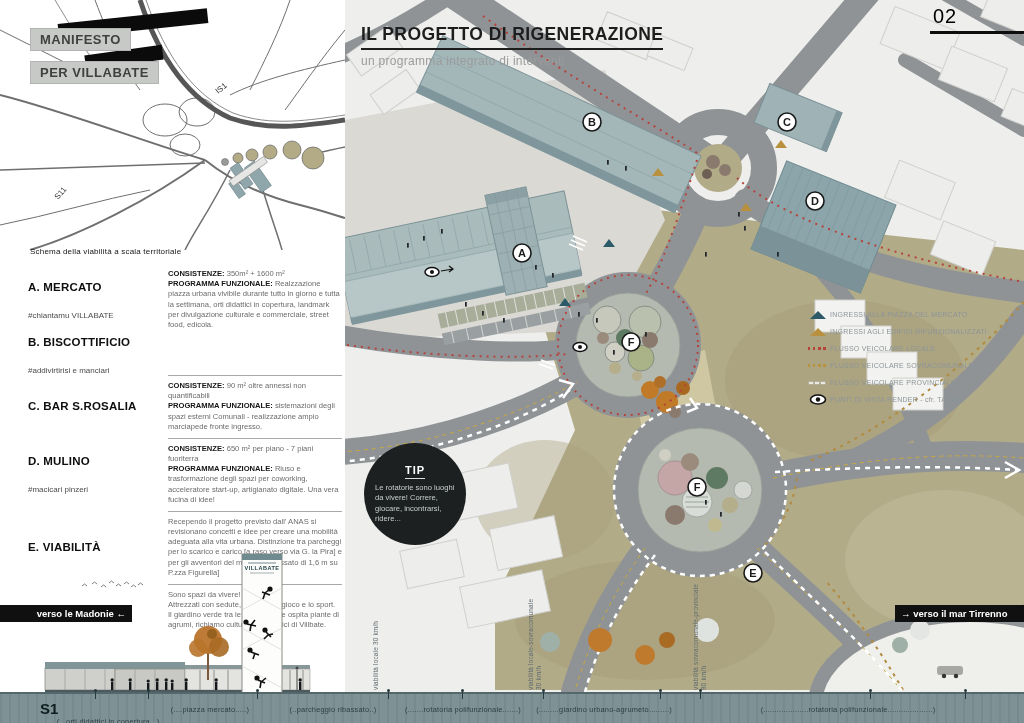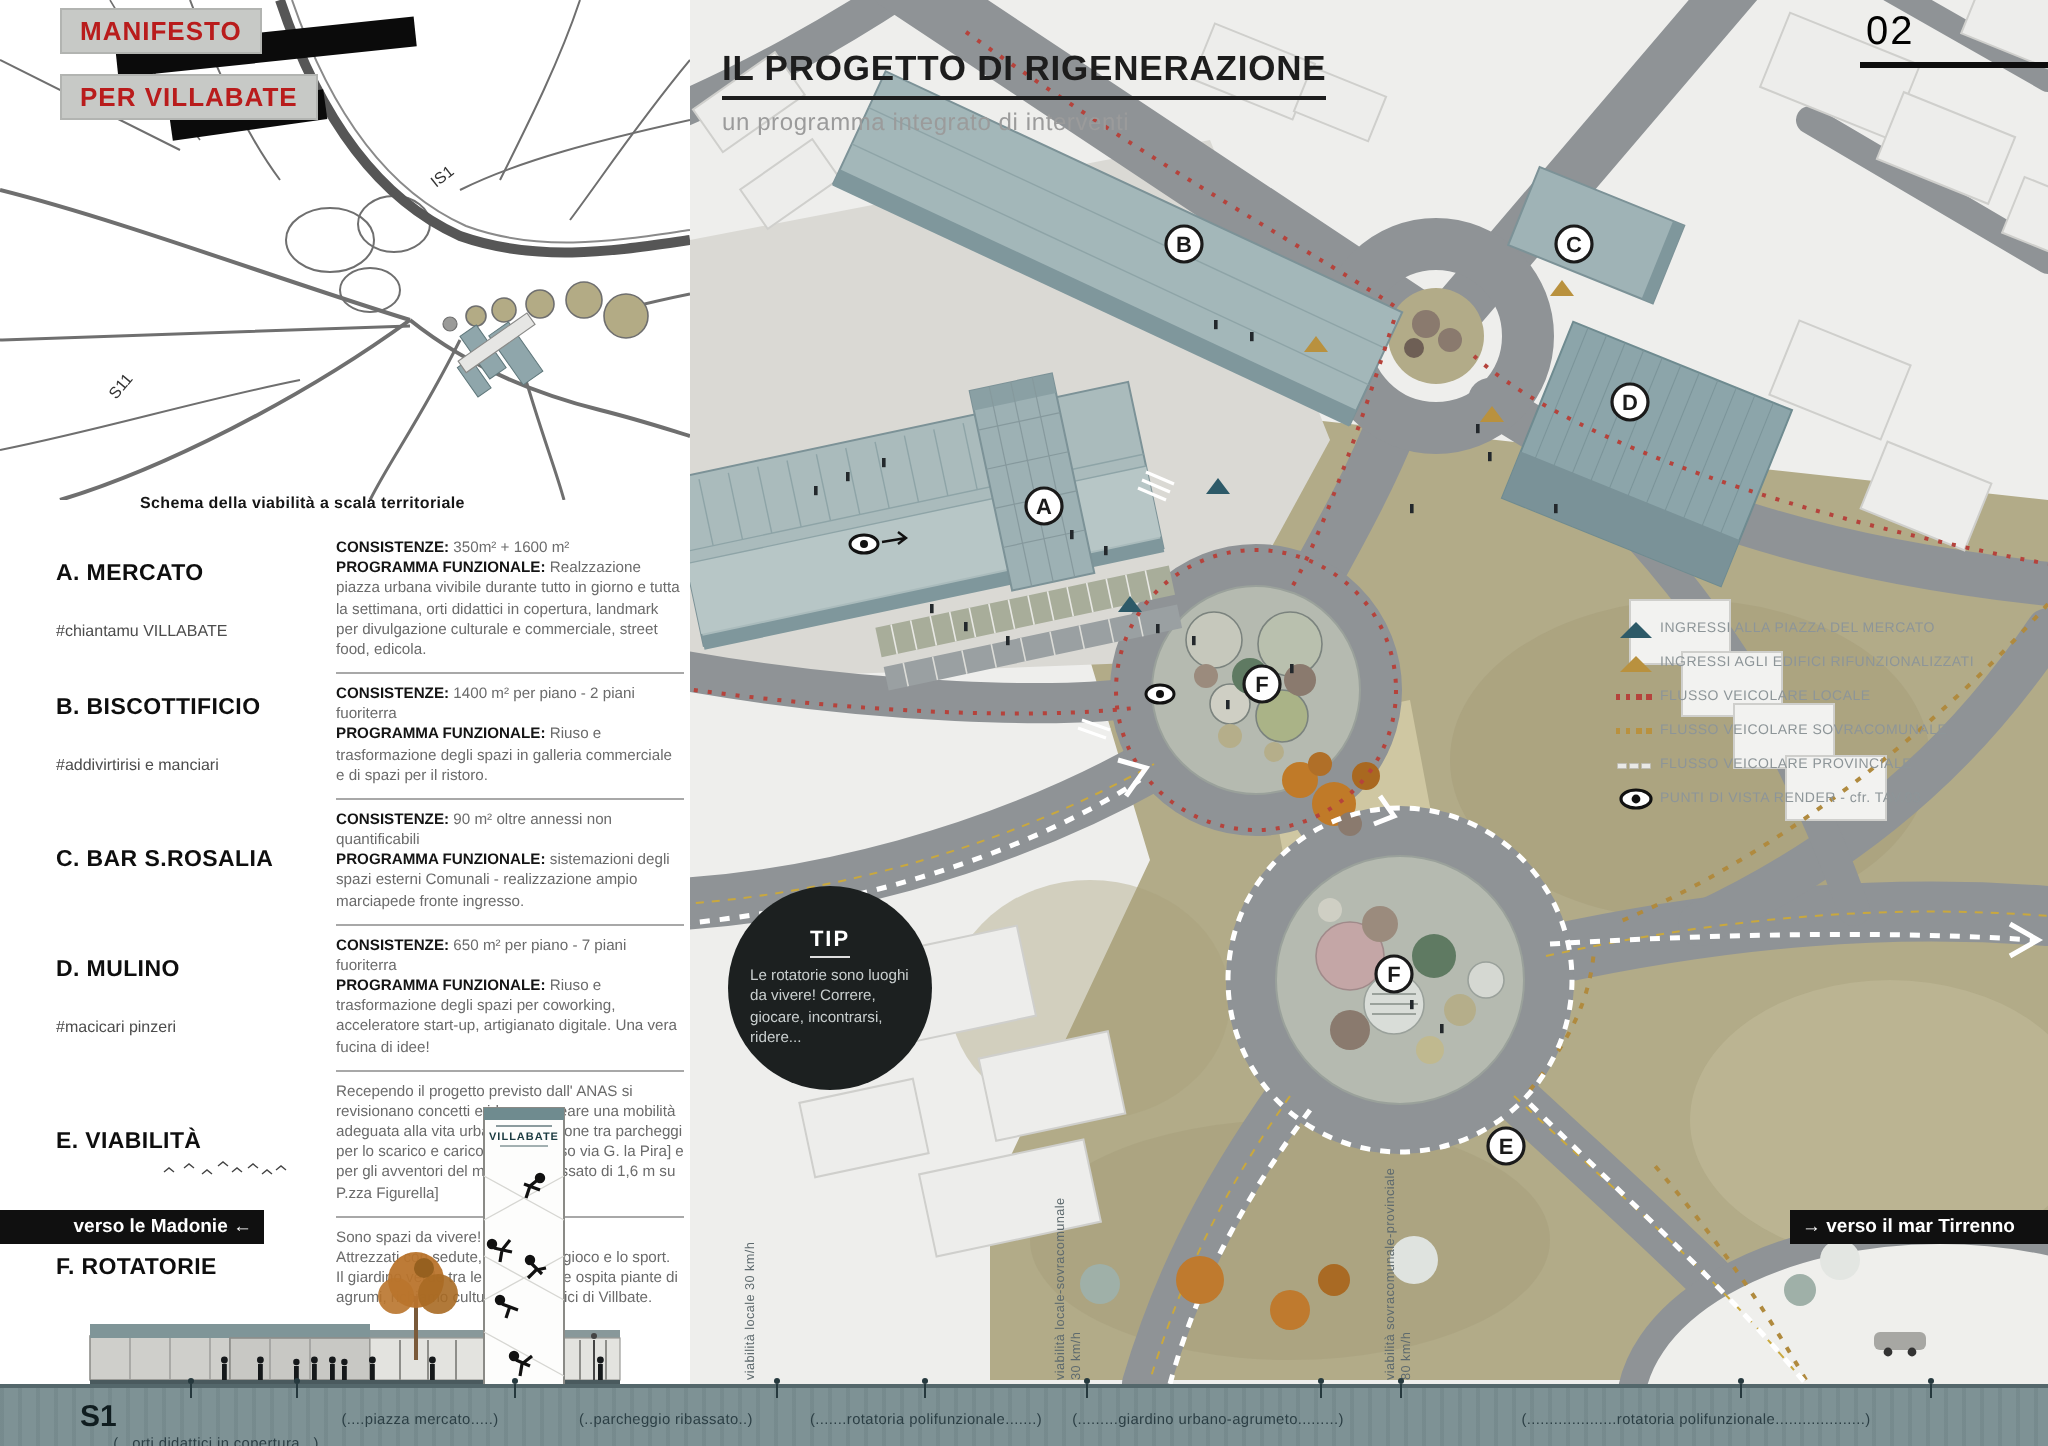--- a/index.html
+++ b/index.html
@@ -1,24 +1,24 @@
 <!DOCTYPE html>
 <html><head>
 <meta charset="utf-8">
 <style>
   html,body{margin:0;padding:0;}
   body{width:1024px;height:723px;position:relative;background:#ffffff;overflow:hidden;
        font-family:"Liberation Sans",sans-serif;color:#222;}
   .abs{position:absolute;}
   
-  .brand-box{position:absolute;background:#c7c9c6;border:1px solid #b2b4b1;color:#b91c1c;
-             font-weight:bold;font-size:13px;letter-spacing:.5px;padding:3px 9px;z-index:5;}
+  .brand-box{position:absolute;background:#c7c9c6;border:1px solid #b2b4b1;color:#404040;
+             font-weight:bold;font-size:13px;letter-spacing:.5px;padding:3px 9px;z-index:5;margin-top:24px;}
   .brand-shadow{position:absolute;background:#0b0b0b;z-index:4;}
   
-  .map-caption{position:absolute;left:30px;top:247px;font-size:8px;font-weight:bold;color:#151515;letter-spacing:.2px;margin-left:40px;}
+  .map-caption{position:absolute;left:30px;top:247px;font-size:8px;font-weight:normal;color:#151515;letter-spacing:.2px;}
   .sections{position:absolute;left:28px;top:264px;width:314px;}
   .srow{display:grid;grid-template-columns:140px 1fr;align-items:center;}
   .srow .hd{padding-right:8px;}
   .srow .hd .t{font-size:11.5px;font-weight:bold;color:#0e0e0e;letter-spacing:.2px;}
   .srow .hd .h{font-size:8px;color:#4c4c4c;margin-top:18px;}
   .srow .txt{font-size:7.6px;color:#6b6b6b;line-height:1.34;padding:5px 0 6px 0;}
   .srow+.srow .txt{border-top:1px solid #a8a8a8;}
   .srow .txt b{color:#141414;}
   .pre{white-space:pre-line;}
   
@@ -123,26 +123,20 @@
       <span>350m² + 1600 m²</span><br>
       <b>PROGRAMMA FUNZIONALE:</b>
       <span>Realzzazione piazza urbana vivibile durante tutto in giorno e tutta la settimana, orti didattici in copertura, landmark per divulgazione culturale e commerciale, street food, edicola.</span>
     </div>
   </div>
   <div class="srow">
     <div class="hd">
         <div class="t">B. BISCOTTIFICIO</div>
       <div class="h">#addivirtirisi e manciari</div>
       </div>
-    <div class="txt">
-      <b>CONSISTENZE:</b>
-      <span>1400 m² per piano - 2 piani fuoriterra</span><br>
-      <b>PROGRAMMA FUNZIONALE:</b>
-      <span>Riuso e trasformazione degli spazi in galleria commerciale e di spazi per il ristoro.</span>
-    </div>
   </div>
   <div class="srow">
     <div class="hd">
         <div class="t">C. BAR S.ROSALIA</div>
       </div>
     <div class="txt">
       <b>CONSISTENZE:</b>
       <span>90 m² oltre annessi non quantificabili</span><br>
       <b>PROGRAMMA FUNZIONALE:</b>
       <span>sistemazioni degli spazi esterni Comunali - realizzazione ampio marciapede fronte ingresso.</span>

